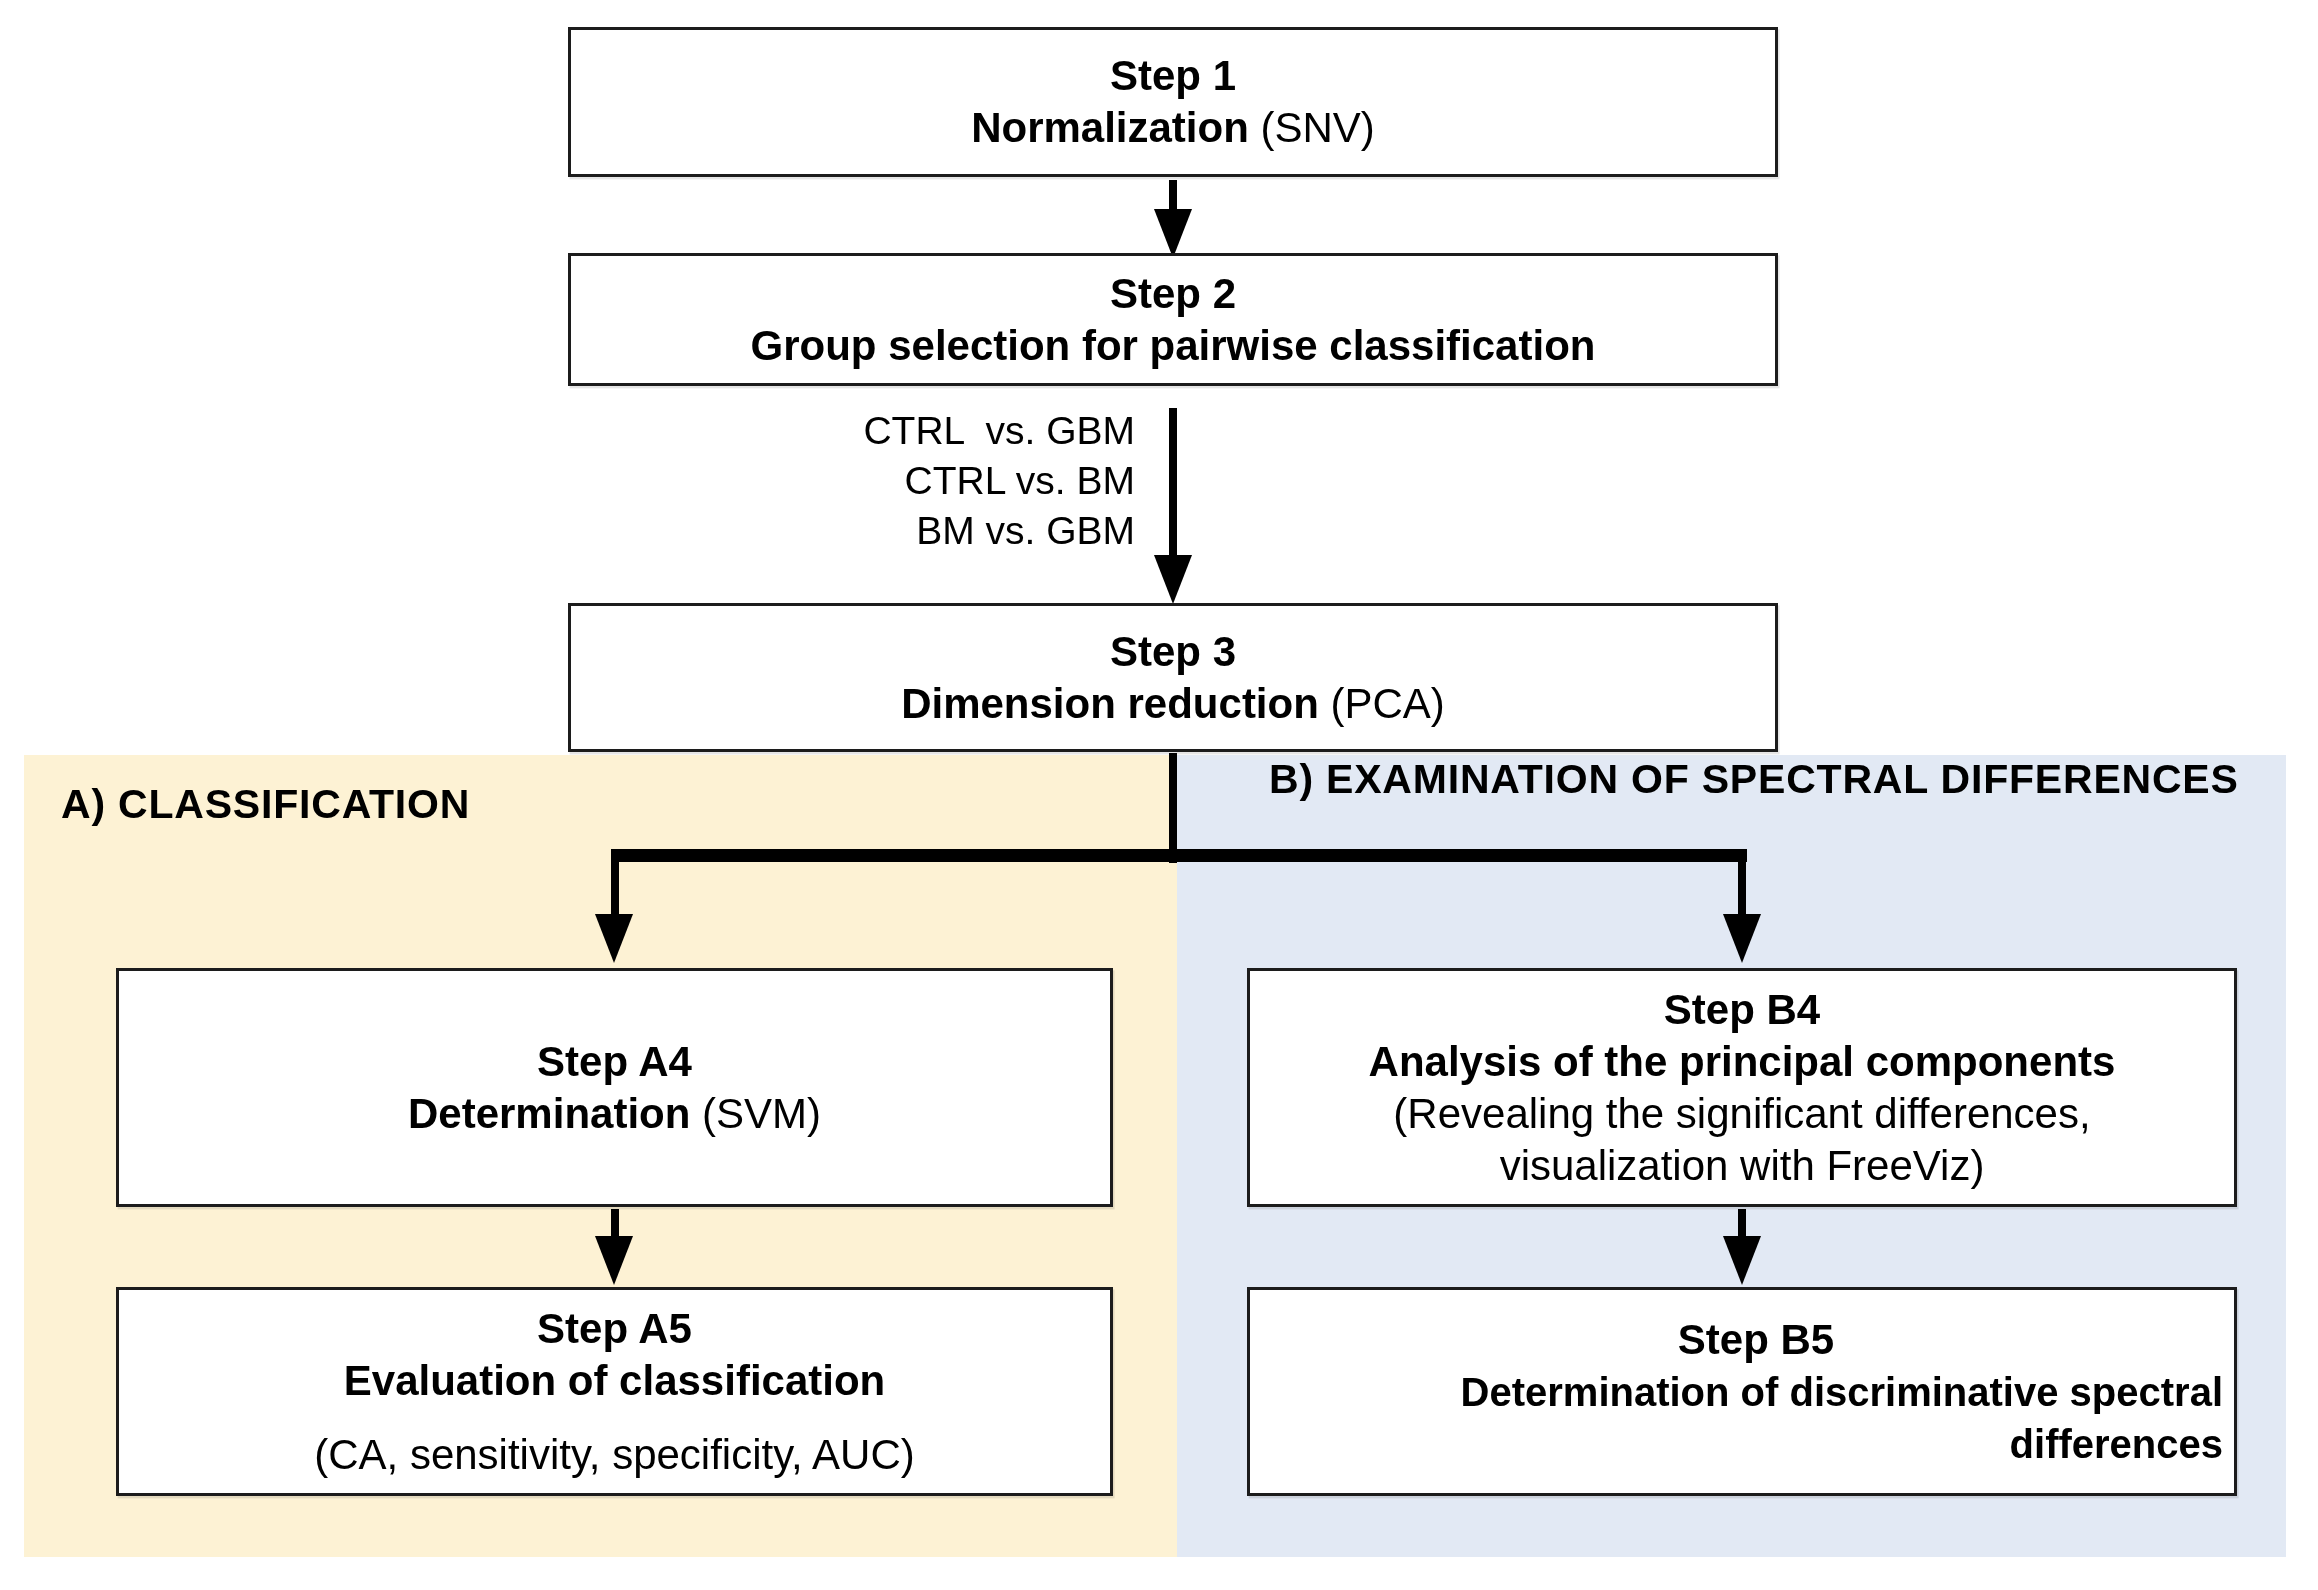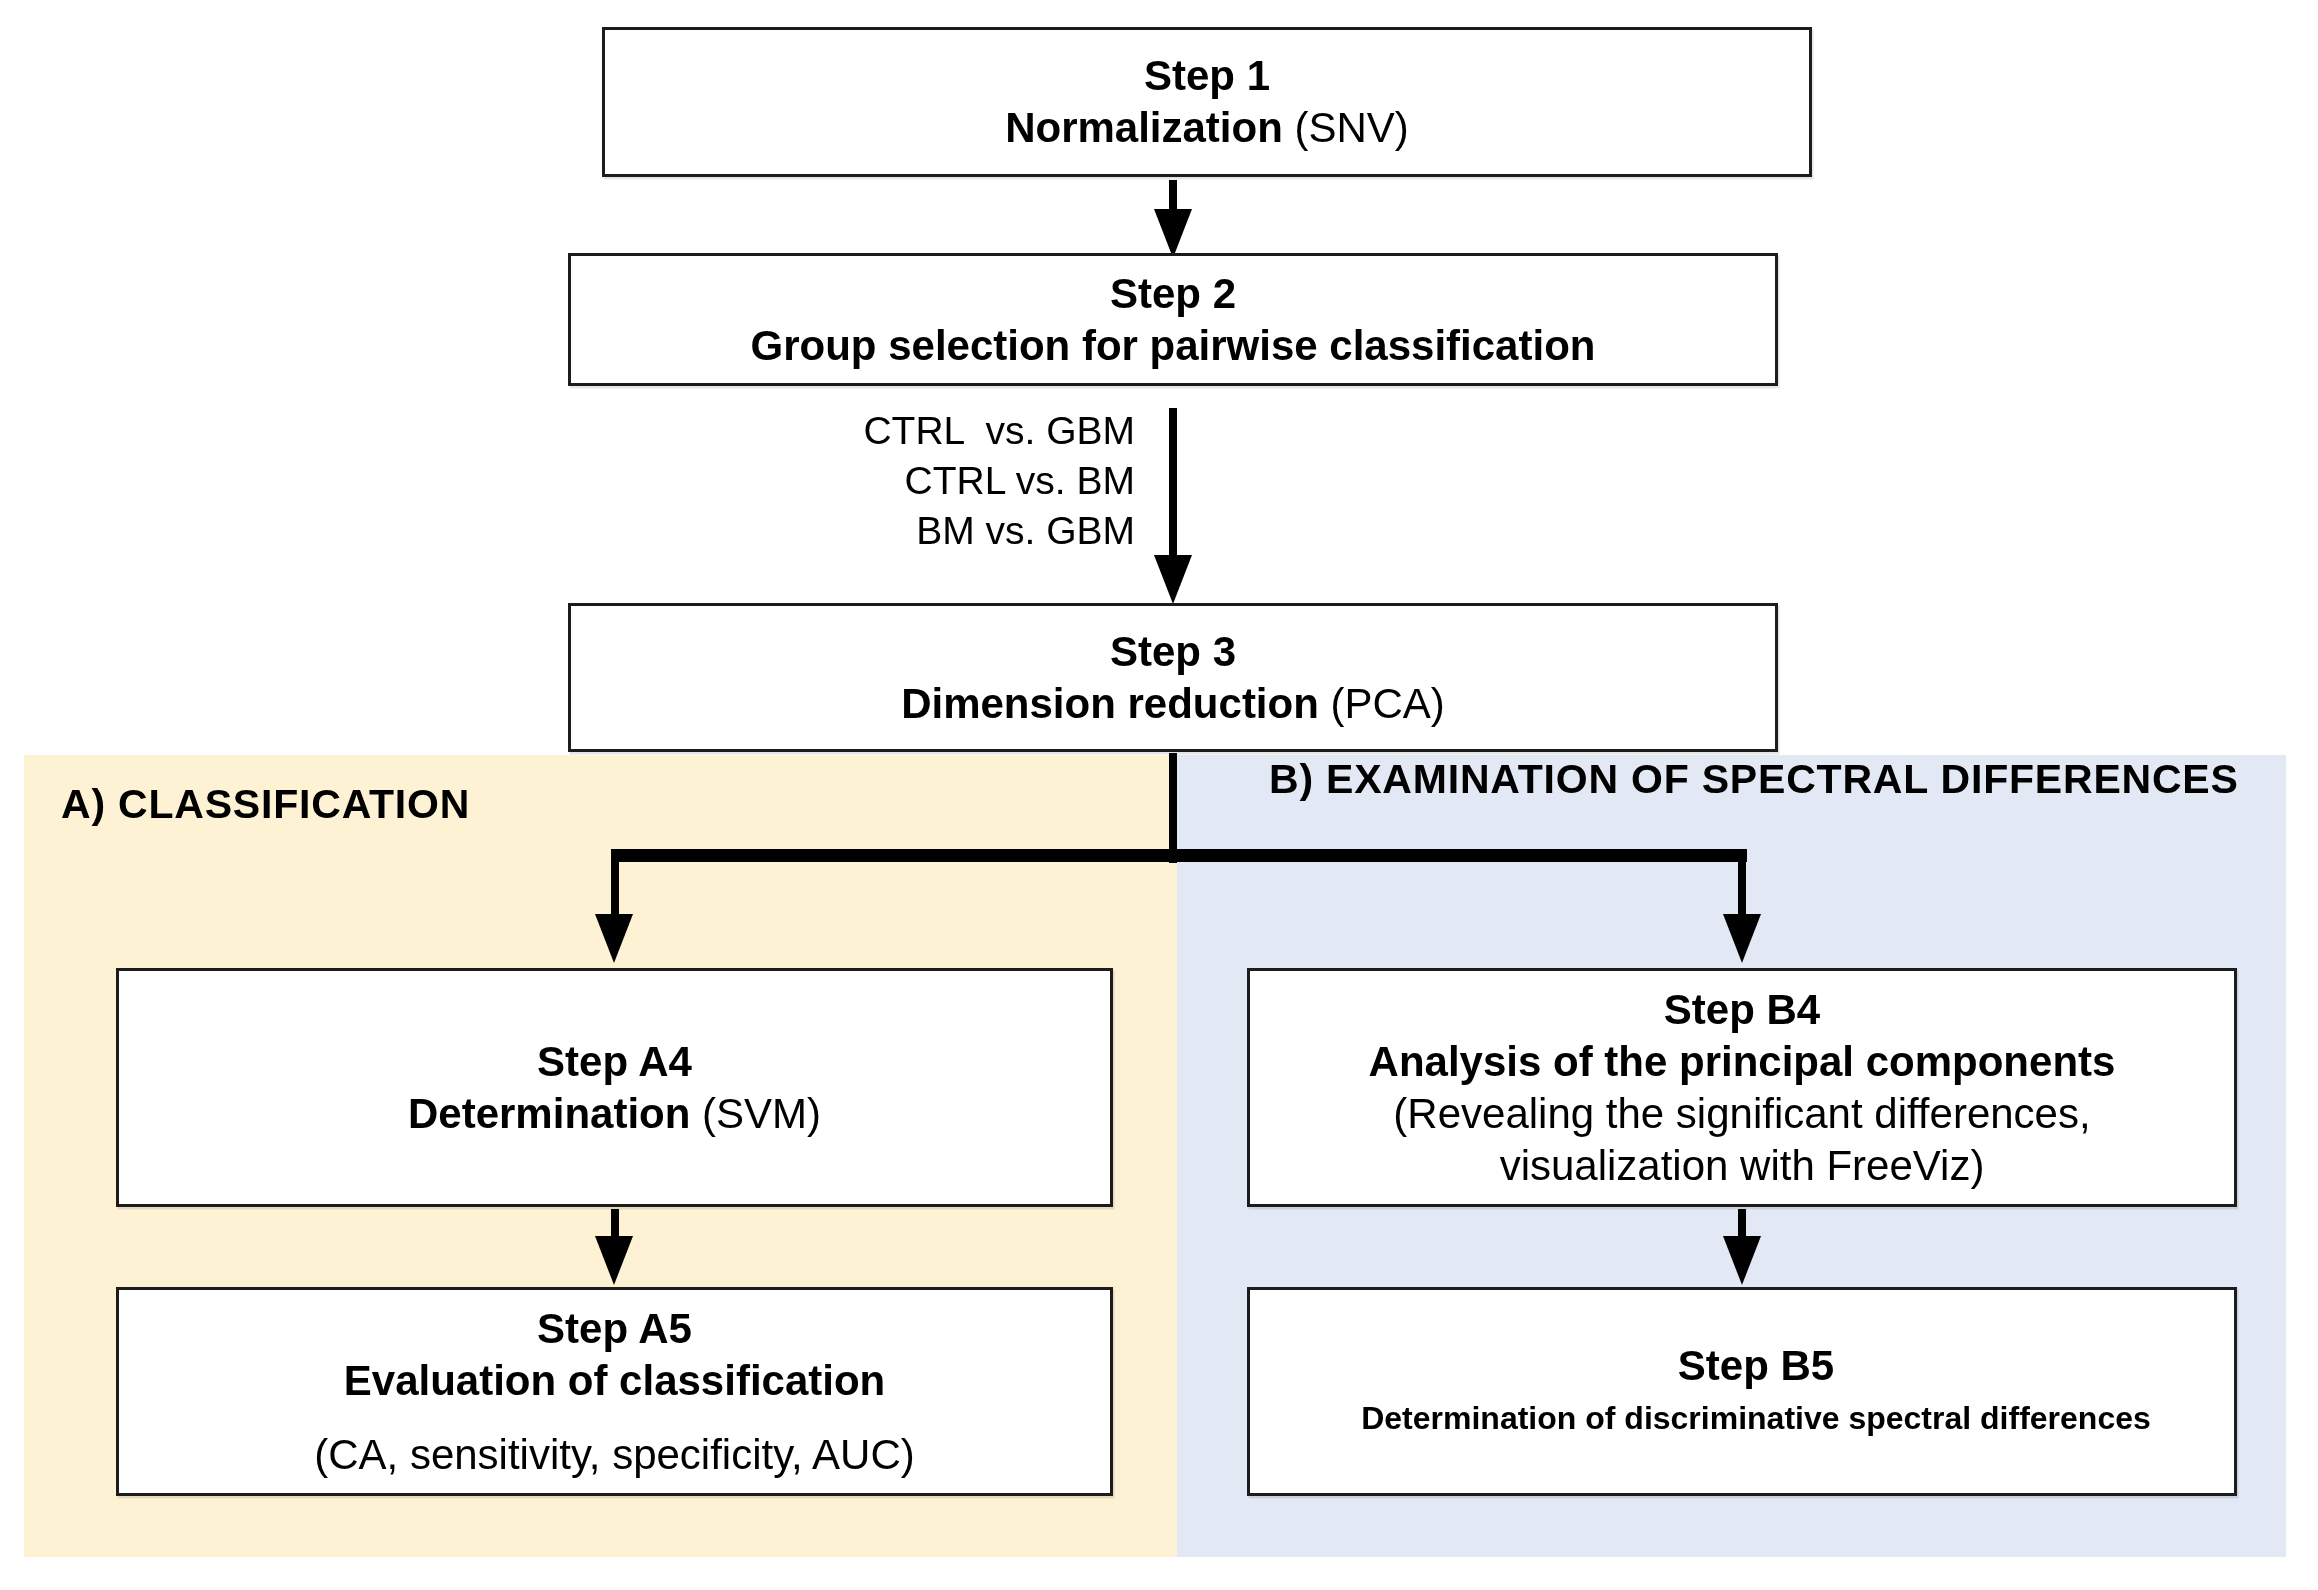--- a/index.html
+++ b/index.html
@@ -12,21 +12,21 @@
   .panel-b{left:1177px;width:1109px;}
   .panel-label{
     position:absolute;font-size:41px;font-weight:bold;letter-spacing:0.8px;white-space:nowrap;
   }
   .box{
     position:absolute;background:#ffffff;border:3.2px solid #1c1c1c;box-sizing:border-box;
     display:flex;flex-direction:column;justify-content:center;align-items:center;
     box-shadow:1.6px 2.4px 0 rgba(0,0,0,0.10);
   }
   .line{font-size:42px;line-height:52px;text-align:center;white-space:nowrap;}
-  .line-wrap{font-size:32px;line-height:52px;text-align:right;white-space:normal;}
+  .line-wrap{font-size:40px;line-height:52px;text-align:right;white-space:normal;}
   .bold{font-weight:bold;}
   .note{font-weight:normal;}
   .gap-top{margin-top:22px;}
   .vline{position:absolute;width:8px;background:#000;}
   .hline{position:absolute;height:13px;background:#000;}
   .head{
     position:absolute;width:0;height:0;
     border-left:19.5px solid transparent;border-right:19.5px solid transparent;
     border-top:49px solid #000;
   }
@@ -39,21 +39,21 @@
 <body>
 
 <div class="canvas">
 
   <div class="panel panel-a" style="background-color: rgb(253, 242, 212);"></div>
   <div class="panel panel-b" style="background-color: rgb(226, 233, 244);"></div>
 
   <div class="panel-label" style="left:61px;top:781px;">A) CLASSIFICATION</div>
   <div class="panel-label" style="left:1249px;top:756px;margin-left:20px;">B) EXAMINATION OF SPECTRAL DIFFERENCES</div>
 
-  <div class="box" style="left:568px;top:27px;width:1210px;height:150px;margin-left:34px;">
+  <div class="box" style="left:568px;top:27px;width:1210px;height:150px;">
     <div class="line bold">Step 1</div>
     <div class="line"><span class="bold">Normalization</span><span class="note"> (SNV)</span></div>
   </div>
 
   <div>
     <div class="vline" style="left:1169px;top:180px;height:32px;"></div>
     <div class="head" style="left:1154px;top:209px;"></div>
   </div>
 
   <div class="box" style="left:568px;top:253px;width:1210px;height:133px;">

